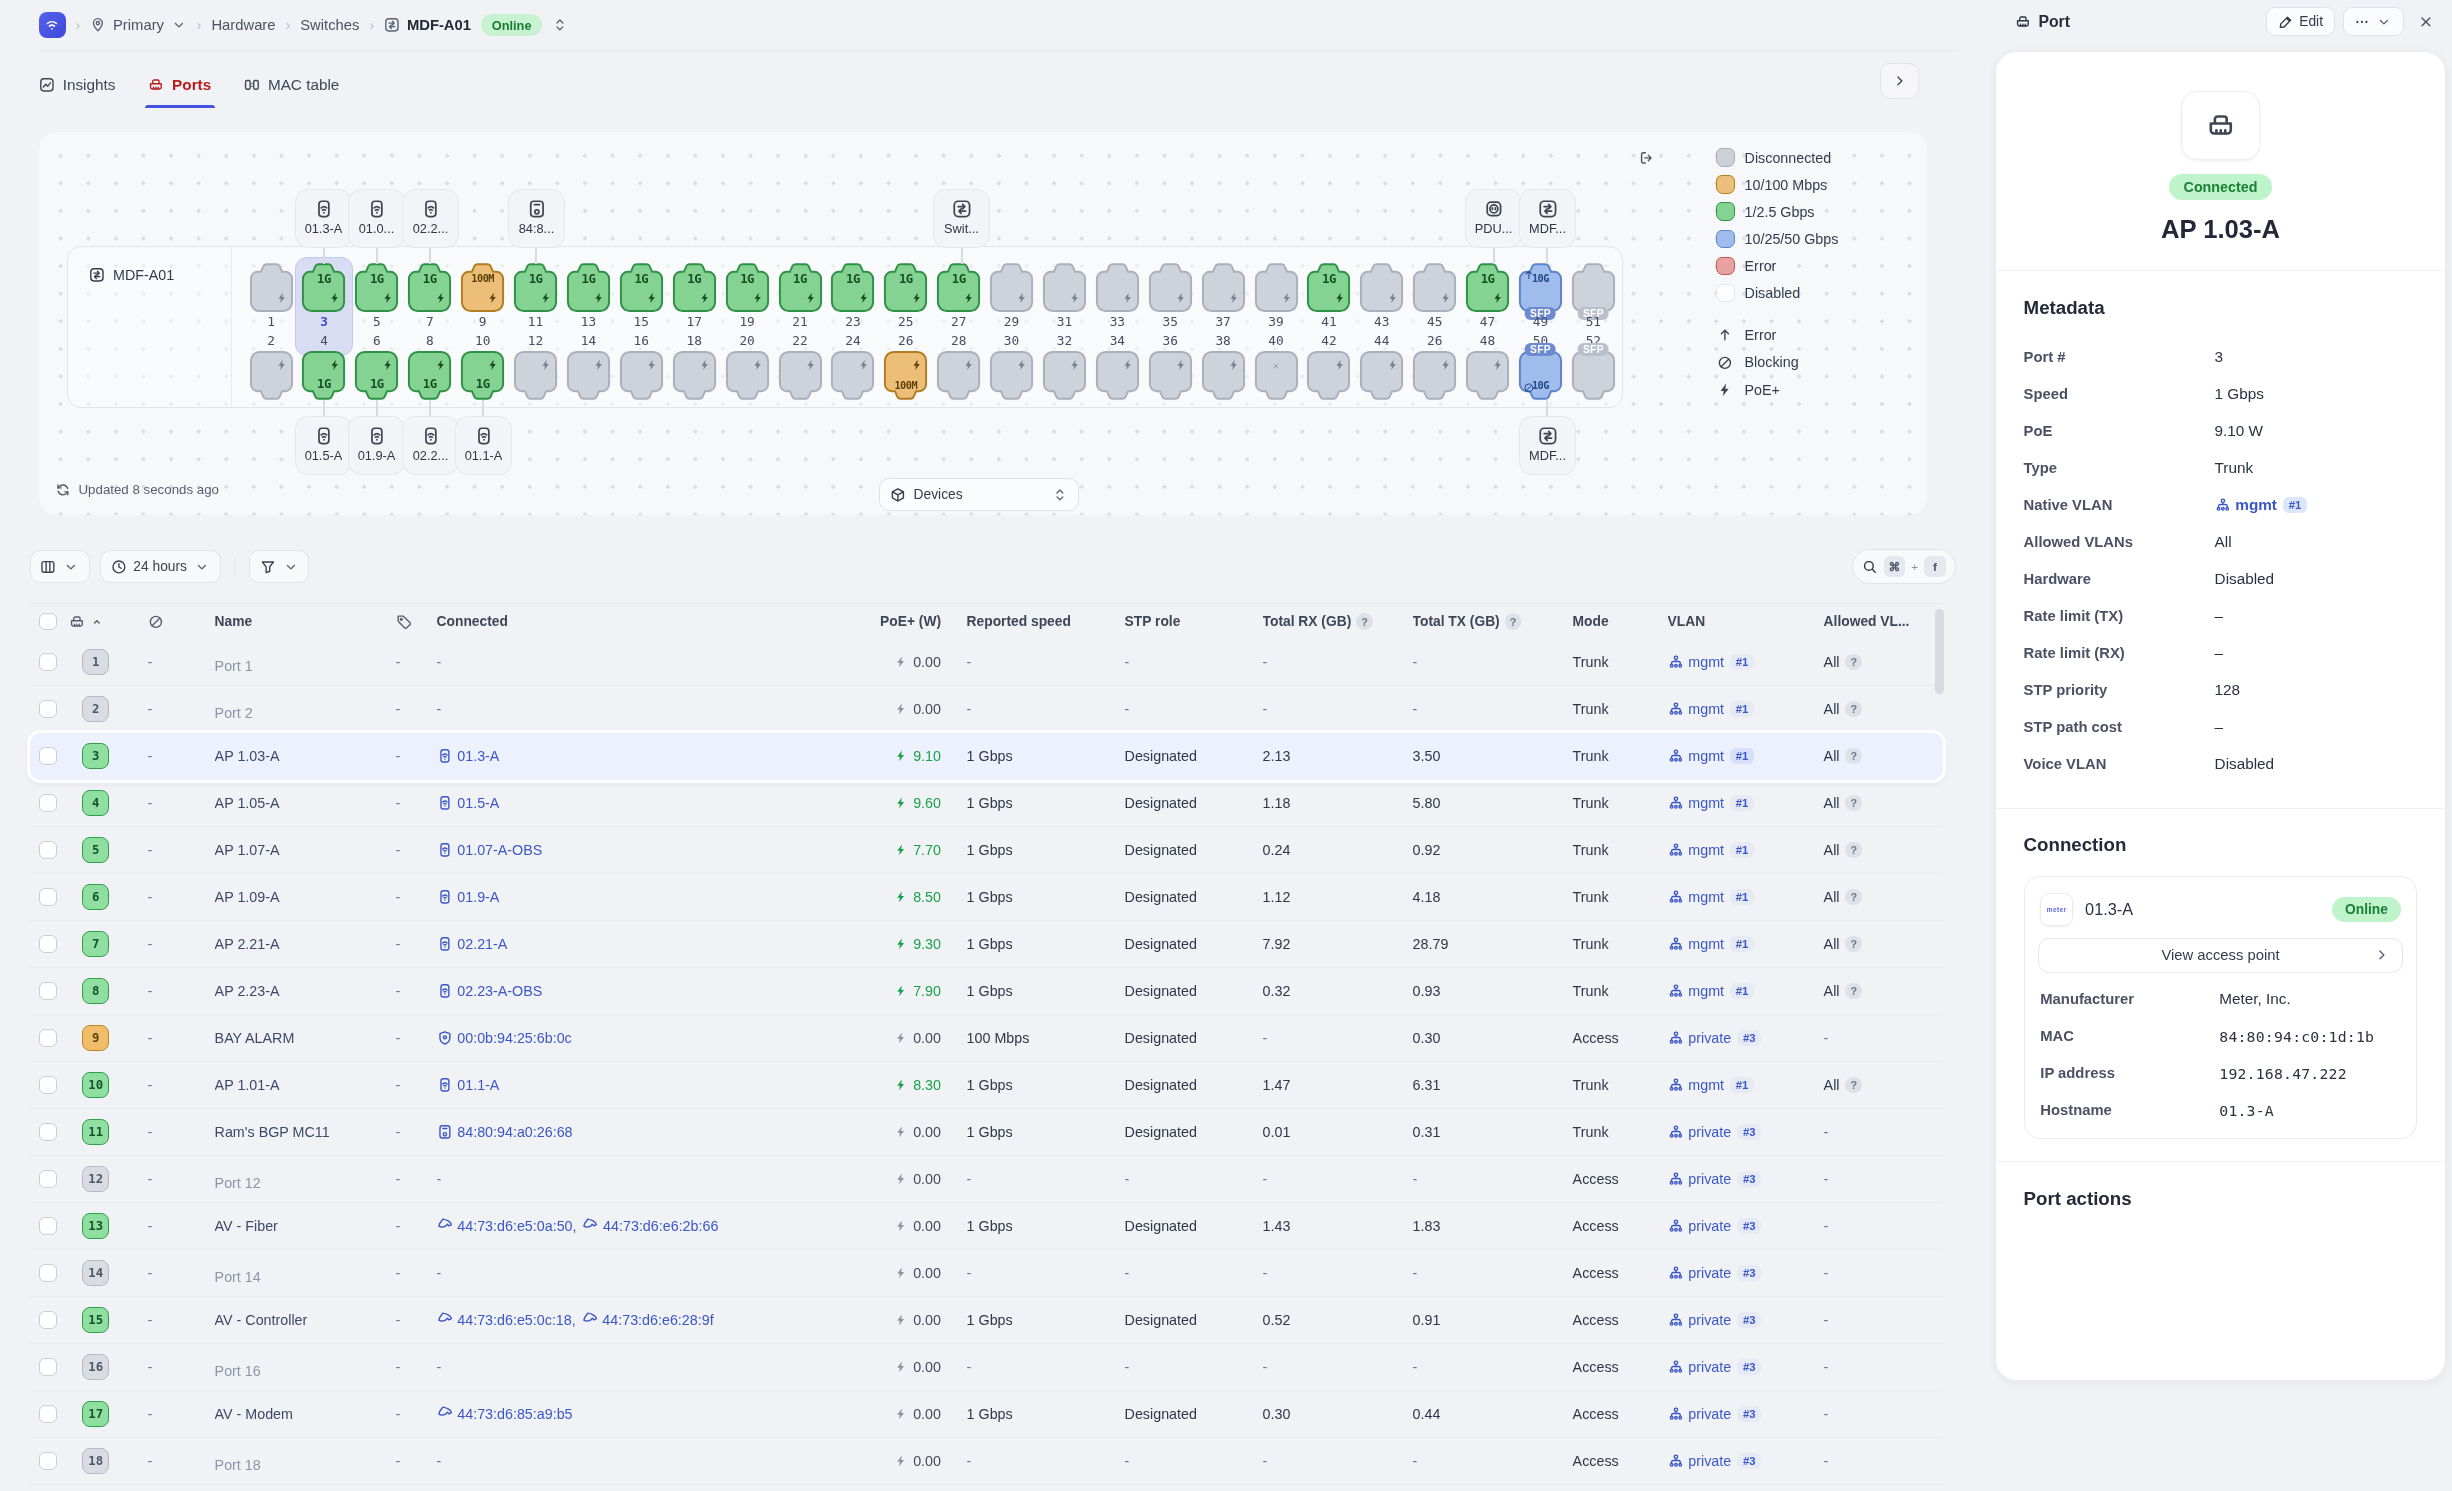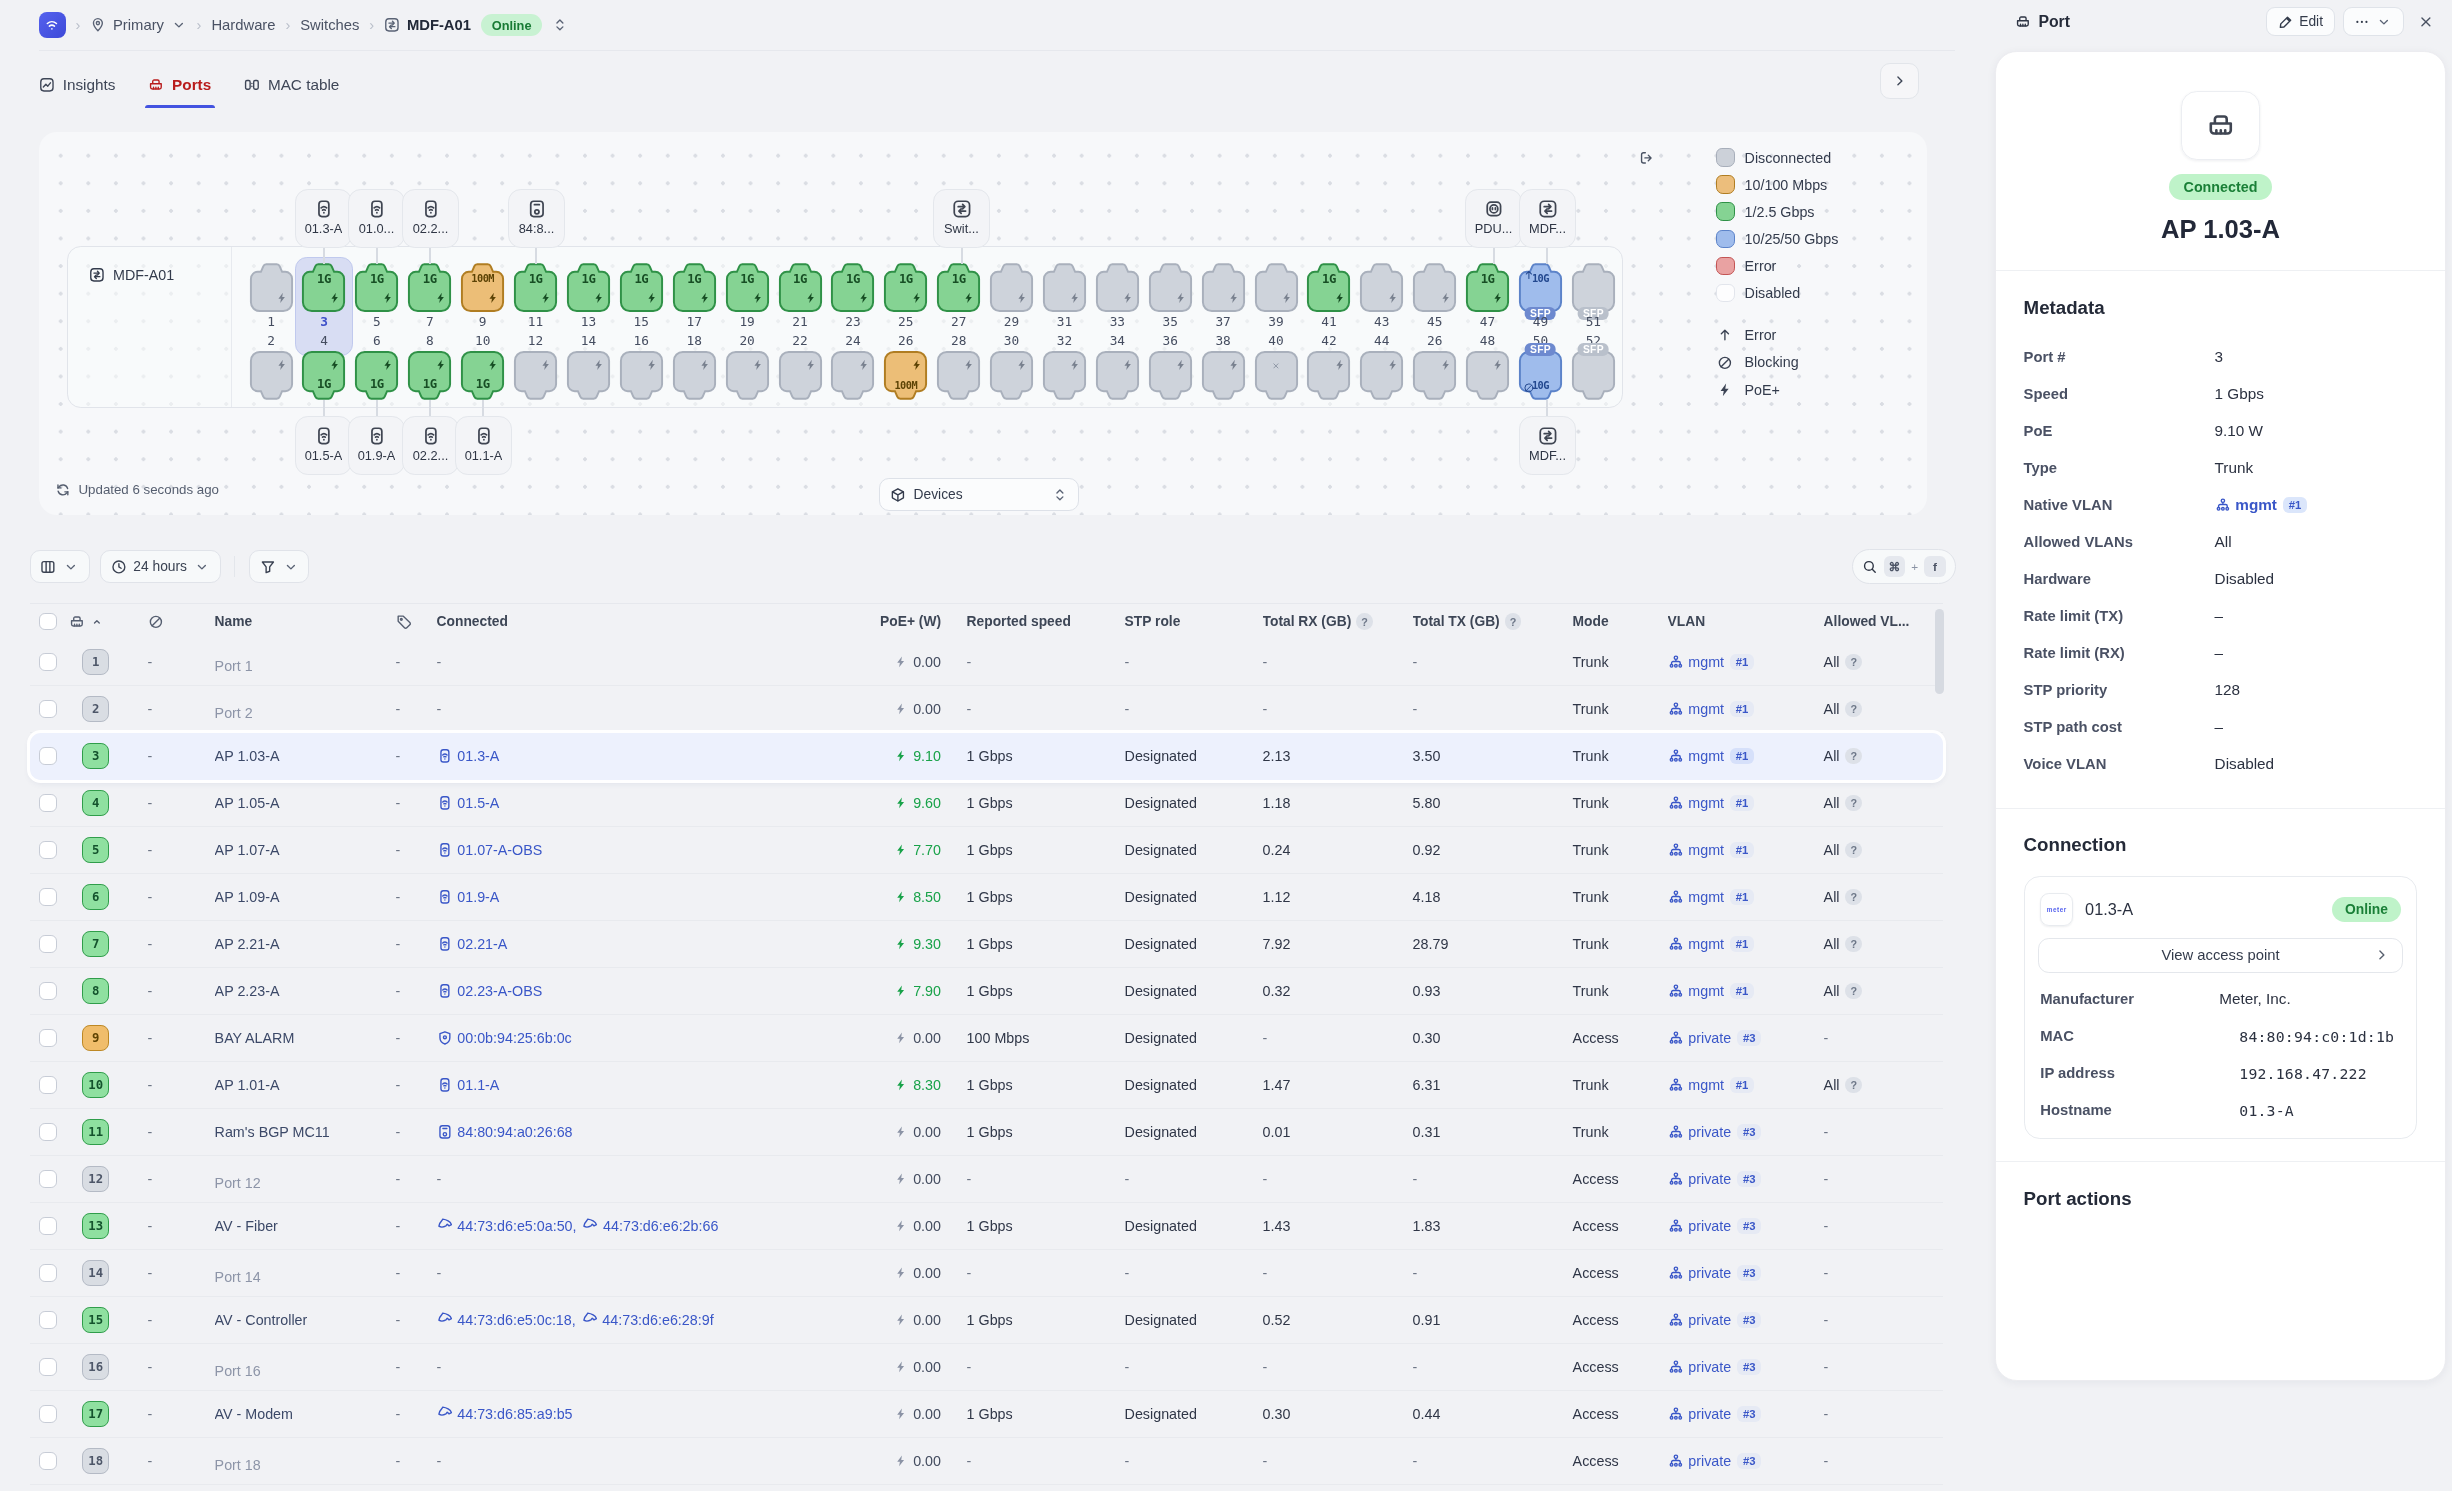--- a/index.html
+++ b/index.html
@@ -127,21 +127,21 @@
           margin:0 auto; display:flex; align-items:center; justify-content:center; color:#3f4552; }
   #status-pill { display:block; width:fit-content; margin:13.8px auto 0; background:#bff3c9; color:#1a7f37;
                  font-size:14.3px; font-weight:700; padding:4.9px 14.8px; border-radius:984px; }
   #pname { text-align:center; font-size:25.6px; font-weight:700; color:#222838; margin-top:15.8px; }
   .hr { height:1px; background:#eef0f3; margin:25.6px -27.6px 0; }
   .sect-h { font-size:18.7px; font-weight:700; color:#242a38; margin-top:25.6px; }
   .meta { margin-top:19.7px; }
   .mrow { display:flex; align-items:center; min-height:37px; }
   .mrow .ml { width:191px; font-size:14.8px; font-weight:700; color:#4a5164; }
   .mrow .mv { font-size:15.3px; color:#2b3140; display:flex; align-items:center; gap:5.9px; }
-  .mv.mono { font-family:"DejaVu Sans Mono", monospace; font-size:14.8px; letter-spacing:0.2px;margin-left:20px; }
+  .mv.mono { font-family:"DejaVu Sans Mono", monospace; font-size:14.8px; letter-spacing:0.2px; }
   .mv .linkish { font-weight:700; font-size:15.3px; }
   #conn-card { margin-top:19.7px; border:1px solid #e8ebef; border-radius:15.8px; padding:11.8px 11.8px 5.9px; }
   #conn-dev { display:flex; align-items:center; gap:11.8px; padding:3.9px 3.9px 11.8px; }
   #conn-avatar { width:33px; height:33px; border-radius:8.9px; border:1px solid #e8ebef; box-shadow:0 1px 2px rgba(25,35,70,.08);
                  display:flex; align-items:center; justify-content:center; font-size:6.4px; color:#5562ee;
                  letter-spacing:0.5px; font-weight:700; }
   #conn-name { font-size:16.3px; color:#2b3140; flex:1; }
   .pill.online2 { background:#bff3c9; color:#1a7f37; font-size:13.8px; padding:4.9px 12.8px; }
   #view-ap { height:35px; border:1px solid #e4e7ec; border-radius:10.8px; display:flex; align-items:center;
              justify-content:center; font-size:14.8px; color:#333b4b; position:relative; margin:0 2px; }
@@ -1084,21 +1084,21 @@
         <div class="dlabel">MDF...</div>
       </div>
     </div>
   <div id="updated">
     <span class="ic">
         <svg width="15.8" height="15.8" viewBox="0 0 16 16" fill="none" stroke="currentColor" stroke-width="1.4" stroke-linecap="round" stroke-linejoin="round">
           <path d="M12.8 6.6A5 5 0 0 0 4 5l-1 1.1M3.2 9.4A5 5 0 0 0 12 11l1-1.1"></path>
           <path d="M3 3v3h3M13 13v-3h-3"></path>
         </svg>
       </span>
-    <span>Updated 6 seconds ago</span>
+    <span>Updated 8 seconds ago</span>
   </div>
   <div id="devices-select">
     <span class="ic">
         <svg width="15.8" height="15.8" viewBox="0 0 16 16" fill="none" stroke="currentColor" stroke-width="1.4" stroke-linecap="round" stroke-linejoin="round">
           <path d="M8 1.8 13.6 5v6L8 14.2 2.4 11V5z"></path>
           <path d="M2.6 5 8 8l5.4-3M8 8v6"></path>
         </svg>
       </span>
     <span>Devices</span>
     <span class="grow"></span>

